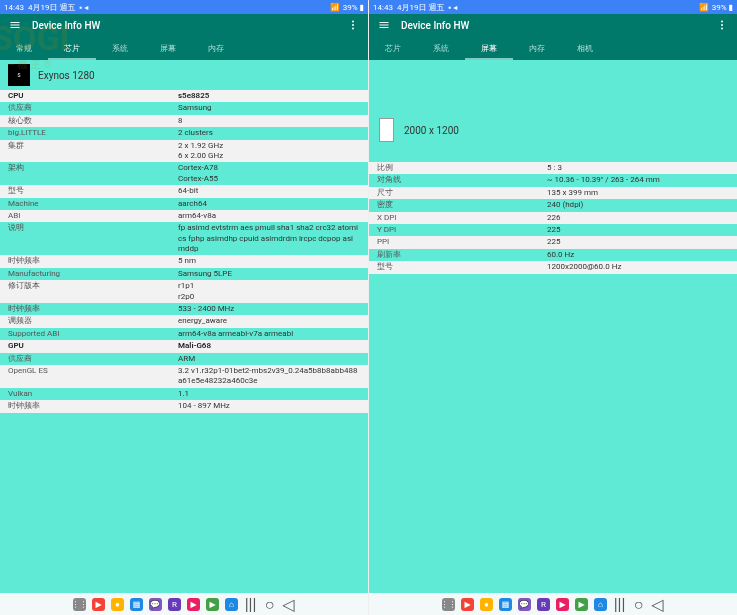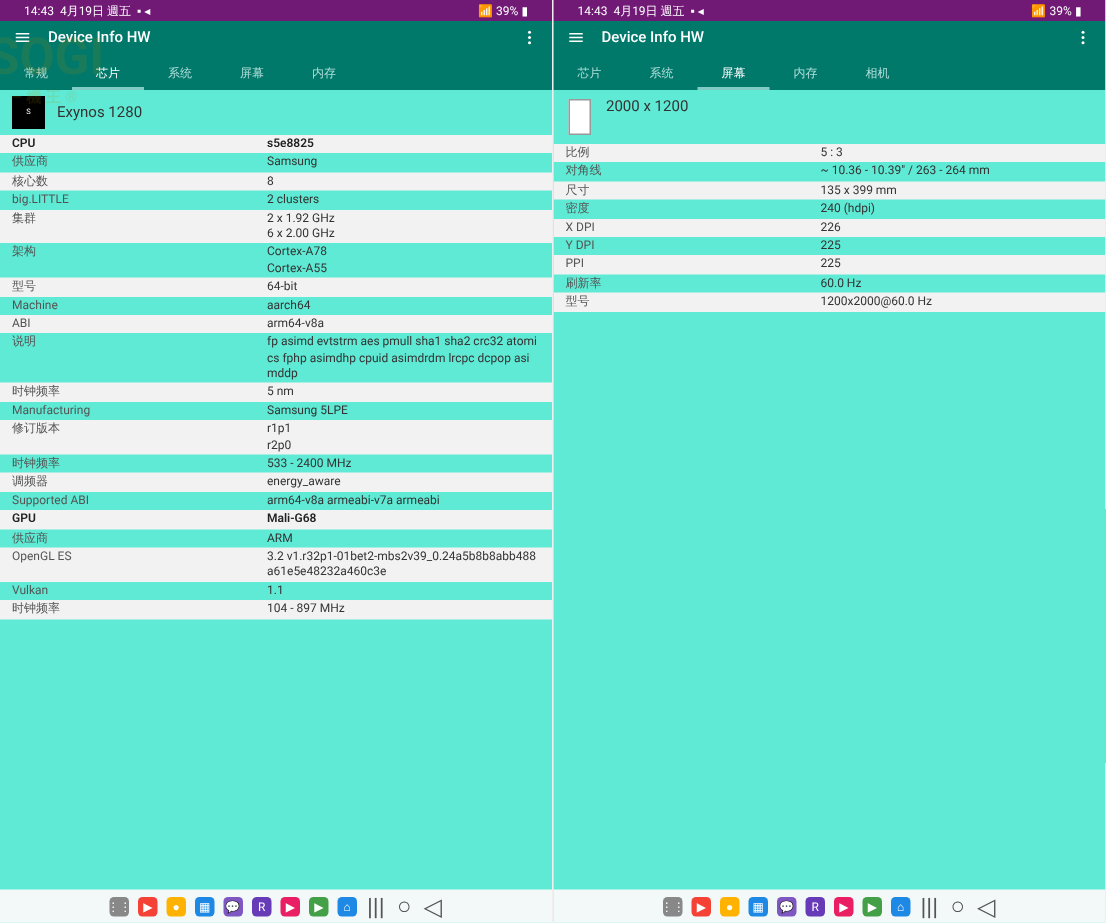--- a/index.html
+++ b/index.html
@@ -1,35 +1,35 @@
 <!DOCTYPE html>
 <html><head>
 <meta charset="utf-8">
 <style>
   * { box-sizing: border-box; margin: 0; padding: 0; }
   html, body { width: 737px; height: 615px; font-family: -apple-system, Roboto, Arial, sans-serif; background: #f8f8f8; overflow: hidden; }
   .container { display: flex; width: 737px; height: 615px; }
   .pane { flex: 1; display: flex; flex-direction: column; background: #fff; position: relative; }
   .pane-left { border-right: 1px solid #eee; }
-  .status-bar { height: 14px; background: #701a75; color: #fff; display: flex; align-items: center; justify-content: space-between; font-size: 8px; padding: 0 16px; }
+  .status-bar { height: 14px; background: #3b82f6; color: #fff; display: flex; align-items: center; justify-content: space-between; font-size: 8px; padding: 0 4px; }
   .status-left { display: flex; gap: 4px; align-items: center; }
   .status-right { display: flex; gap: 2px; align-items: center; }
   .toolbar { height: 22px; background: #00796b; color: #fff; display: flex; align-items: center; padding: 0 8px; gap: 10px; }
   .toolbar .title { flex: 1; font-size: 10px; font-weight: 500; }
   .hamburger, .more-icon { width: 14px; height: 14px; display: flex; align-items: center; justify-content: center; cursor: pointer; }
   .hamburger svg, .more-icon svg { fill: #fff; }
   .tabs { height: 24px; background: #00796b; display: flex; overflow: hidden; }
   .tab { color: #b2dfdb; font-size: 8px; display: flex; align-items: center; justify-content: center; cursor: pointer; min-width: 48px; padding: 0 8px; position: relative; text-align: center; }
   .tab.active { color: #fff; }
   .tab.active::after { content:''; position:absolute; bottom:0; left:0; right:0; height:2px; background:#80cbc4; }
   .content { flex: 1; overflow-y: auto; background: #5eead4; }
   .chip-header { display: flex; align-items: center; gap: 8px; padding: 4px 8px; }
   .chip-icon { width: 22px; height: 22px; background: #000; display:flex; align-items:center; justify-content:center; color:#fff; font-size:5px; }
   .chip-name { font-size: 10px; color: #333; }
-  .screen-header { display: flex; align-items: flex-start; gap: 10px; padding: 6px 10px; }
+  .screen-header { display: flex; align-items: center; gap: 10px; padding: 20px 10px; margin-top: 38px; }
   .screen-rect { width: 15px; height: 24px; border: 1px solid #999; background:#fff; }
   .screen-res { font-size: 10px; color: #333; }
   .row { display: flex; font-size: 8px; line-height: 1.3; padding: 1px 8px; min-height: 11px; align-items: flex-start; }
   .row:nth-child(odd) { background: #f2f2f2; }
   .row .label { width: 170px; color: #555; flex-shrink: 0; }
   .row .value { color: #333; flex: 1; word-break: break-all; white-space: pre-line; }
   .row.bold .label, .row.bold .value { font-weight: 600; color: #222; }
   .watermark { position: absolute; top: 18px; left: -8px; opacity: 0.15; pointer-events: none; font-size: 34px; font-weight: 700; color: #b08a00; z-index: 10; }
   .watermark .sub { font-size: 10px; display:block; text-align:center; letter-spacing: 3px; }
   .dock { position: absolute; bottom: 0; left: 0; right: 0; height: 22px; display: flex; align-items: center; justify-content: center; gap: 6px; background: rgba(250,250,250,0.95); }

